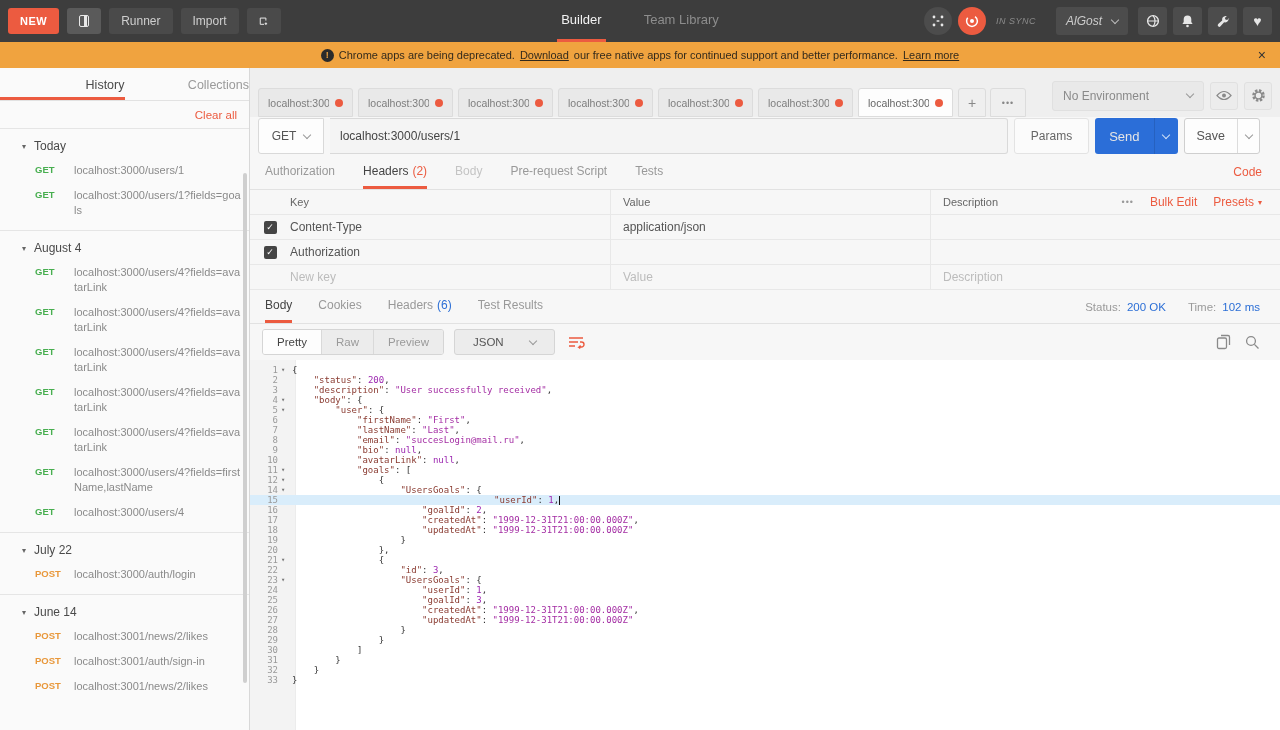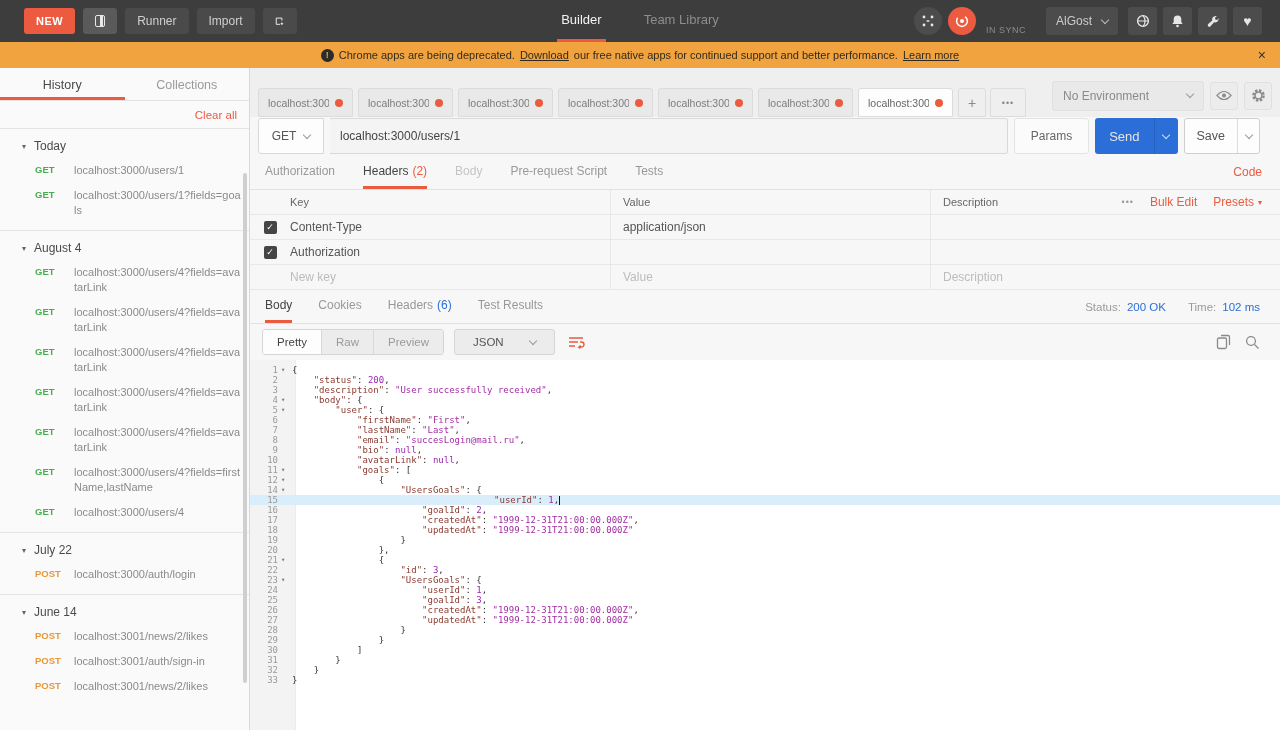--- a/index.html
+++ b/index.html
@@ -1,31 +1,31 @@
 <!DOCTYPE html>
 <html><head>
 <meta charset="utf-8">
 <style>
   * { box-sizing: border-box; margin: 0; padding: 0; }
   html,body { width:1280px; height:730px; overflow:hidden; }
   body { font-family:"Liberation Sans", sans-serif; background:#f7f7f7; color:#555; }
 
   
   .topbar { height:42px; background:#3d3d3d; display:flex; align-items:center; position:relative; }
-  .tb-left { display:flex; align-items:center; gap:8px; padding-left:24px; }
+  .tb-left { display:flex; align-items:center; gap:8px; padding-left:8px; }
   .btn-new { background:#ec5b40; color:#fff; font-size:11px; font-weight:bold; border:none; border-radius:3px; height:26px; padding:0 12px; letter-spacing:.5px; }
   .tb-btn { background:#4a4a4a; color:#cfcfcf; font-size:12px; border:none; border-radius:3px; height:26px; padding:0 12px; }
   .tb-iconbtn { background:#5a5a5a; width:34px; display:flex; align-items:center; justify-content:center; }
   .tb-iconbtn.darker { background:#4a4a4a; }
   .pane-ico { width:16px; height:12px; border:1.5px solid #e8e8e8; border-radius:2px; position:relative; }
   .pane-ico::after { content:""; position:absolute; left:4px; top:0; bottom:0; width:3px; background:#e8e8e8; }
   .tb-center { position:absolute; left:0; right:0; top:0; bottom:0; display:flex; justify-content:center; gap:34px; pointer-events:none; }
   .tb-tab { pointer-events:auto; display:flex; align-items:center; height:42px; font-size:13px; color:#8d8d8d; border-bottom:3px solid transparent; padding:0 4px; }
   .tb-tab.active { color:#f2f2f2; border-bottom-color:#ec5b40; }
-  .tb-right { margin-left:auto; display:flex; align-items:flex-end; gap:6px; padding-right:18px; }
+  .tb-right { margin-left:auto; display:flex; align-items:center; gap:6px; padding-right:8px;font-style:italic; }
   .circ { width:28px; height:28px; border-radius:50%; background:#4c4c4c; display:flex; align-items:center; justify-content:center; }
   .circ.orange { background:#ec5b40; }
   .insync-label { font-size:9px; color:#8b8b8b; letter-spacing:.5px; margin:0 14px 0 4px; }
   .acct { background:#4c4c4c; height:28px; border-radius:3px; display:flex; align-items:center; gap:10px; padding:0 10px; color:#ccc; font-size:12px; margin-right:4px; }
   .sqbtn { width:29px; height:28px; background:#4c4c4c; border-radius:3px; display:flex; align-items:center; justify-content:center; color:#ddd; }
   .chev { width:6px; height:6px; border-right:1.5px solid #999; border-bottom:1.5px solid #999; transform:rotate(45deg); margin-top:-3px; display:inline-block; }
   .chev.lt { border-color:#bbb; }
   .heart-glyph { font-size:14px; color:#e6e6e6; }
 
   
@@ -36,21 +36,21 @@
 
   
   .content { display:flex; height:662px; }
 
   
   .sidebar { width:250px; background:#fafafa; border-right:1px solid #d8d8d8; position:relative; overflow:hidden; }
   .filter-wrap { margin:9px 10px 4px; height:26px; border:1px solid #dcdcdc; border-radius:14px; background:#fdfdfd; display:flex; align-items:center; padding:0 10px; gap:7px; }
   .filter-wrap input { border:none; outline:none; background:transparent; font-size:12px; color:#555; width:100%; font-family:"Liberation Sans",sans-serif; }
   .filter-wrap input::placeholder { color:#b9b9b9; }
   .s-tabs { display:flex; height:29px; border-bottom:1px solid #e2e2e2; margin-top:4px; }
-  .s-tab { flex:1; text-align:center; font-size:12.5px; color:#9a9a9a; line-height:26px; border-bottom:3px solid transparent; }
+  .s-tab { flex:1; text-align:right; font-size:12.5px; color:#9a9a9a; line-height:26px; border-bottom:3px solid transparent; }
   .s-tab.active { color:#4a4a4a; border-bottom-color:#ec5b40; }
   .clear-row { height:27px; display:flex; align-items:center; justify-content:flex-end; padding-right:12px; }
   .clear-link { color:#ec5b40; font-size:11.5px; }
   .s-list { overflow:hidden; height:100%; }
   .s-group { border-top:1px solid #e5e5e5; padding:6px 0 7px; }
   .s-group-h { display:flex; align-items:center; gap:8px; padding:4px 0 5px 22px; font-size:12px; color:#4a4a4a; }
   .s-arrow { font-size:8px; color:#666; }
   .s-item { display:flex; padding:5px 6px 5px 35px; gap:9px; }
   .s-badge { font-size:9.5px; font-weight:bold; width:30px; flex:0 0 30px; padding-top:1px; }
   .s-badge.get { color:#47ae4f; }

